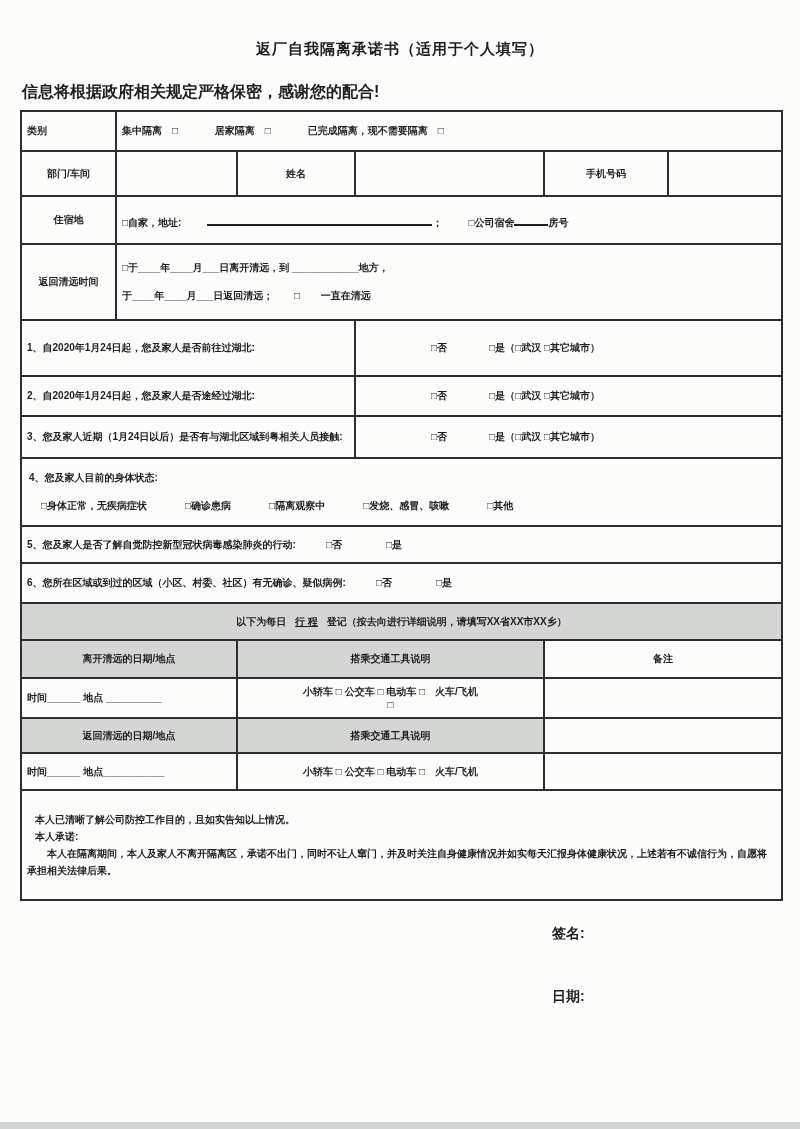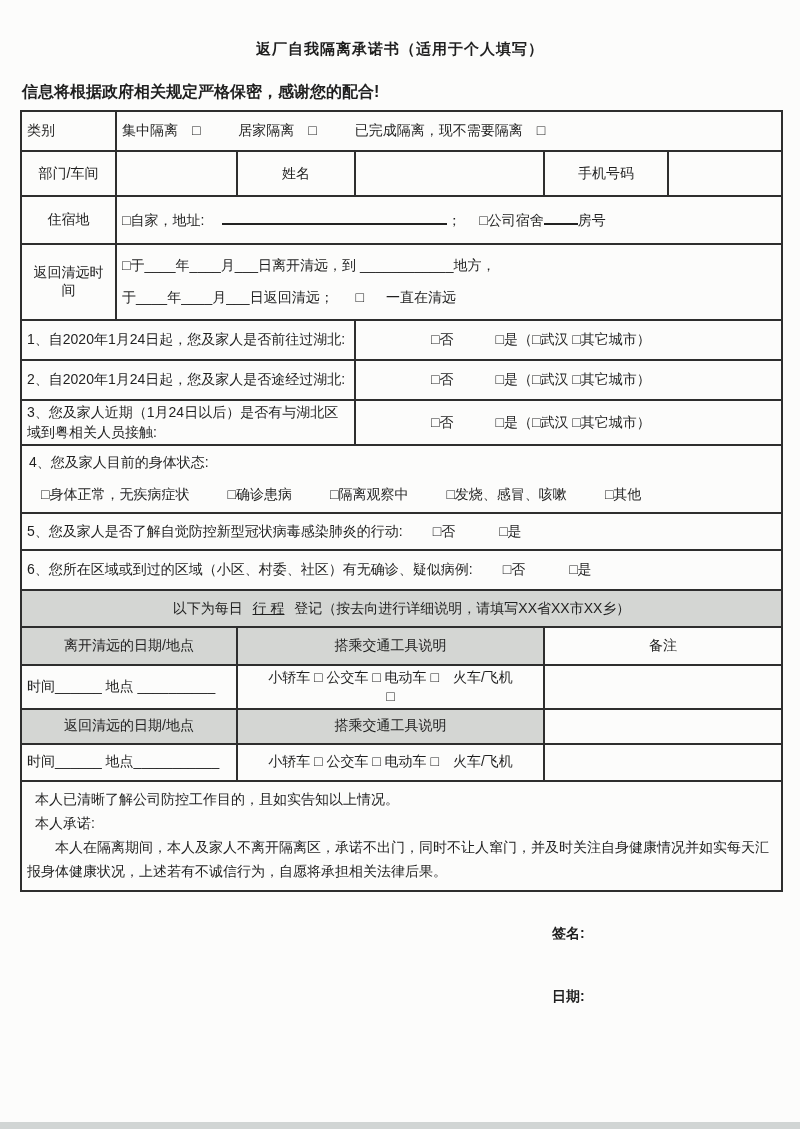--- a/index.html
+++ b/index.html
@@ -16,33 +16,33 @@
   .privacy{
     position:absolute;top:82px;left:22px;
     font-size:16px;font-weight:bold;
   }
   table.form{
     position:absolute;top:110px;left:20px;width:763px;
     border-collapse:collapse;table-layout:fixed;
   }
   table.form td{
     border:2px solid #2e2e2e;
-    font-size:14px;font-weight:normal;
+    font-size:10px;font-weight:bold;
     padding:2px 5px;vertical-align:middle;
     overflow:hidden;
   }
   td.center{text-align:center;}
   .gray{background:var(--table_header_gray,#d4d6d3);}
   .opt{margin-right:34px;margin-top:17px;}
   .optrow{padding-left:16px;}
   .flexline{display:flex;align-items:baseline;flex-wrap:nowrap;}
   .bline{display:inline-block;border-bottom:2px solid #222;height:13px;}
   .w225{width:225px;}
   .w34{width:34px;}
-  .gap18{margin-left:18px;}
+  .gap18{margin-left:26px;}
   .ret-line{margin:4px 0;}
   .ret-line2{margin-top:14px;}
   .ans{display:flex;align-items:center;padding-left:70px;}
   .ans .no{margin-right:42px;white-space:nowrap;}
   .ans .yes{white-space:nowrap;}
   .qinline{display:flex;align-items:center;}
   .qinline .qtext{margin-right:30px;}
   .qinline .no{margin-right:44px;white-space:nowrap;}
   .q4opts{display:flex;align-items:flex-end;padding-left:14px;margin-top:14px;}
   .q4opts span{margin-right:38px;white-space:nowrap;}
@@ -117,21 +117,21 @@
     <td colspan="6">
       <div class="ret-line">□于____年____月___日离开清远，到 ____________地方，</div>
       <div class="ret-line ret-line2">
         <span>于____年____月___日返回清远；</span>
         <span style="margin:0 18px">□</span>
         <span>一直在清远</span>
       </div>
     </td>
   </tr>
 
-  <tr style="height:40px">
+  <tr style="height:56px">
     <td colspan="3" class="q">1、自2020年1月24日起，您及家人是否前往过湖北:</td>
     <td colspan="4">
       <div class="ans">
         <span class="no">□否</span>
         <span class="yes">□是（□武汉 □其它城市）</span>
       </div>
     </td>
   </tr>
 
   <tr style="height:40px">

